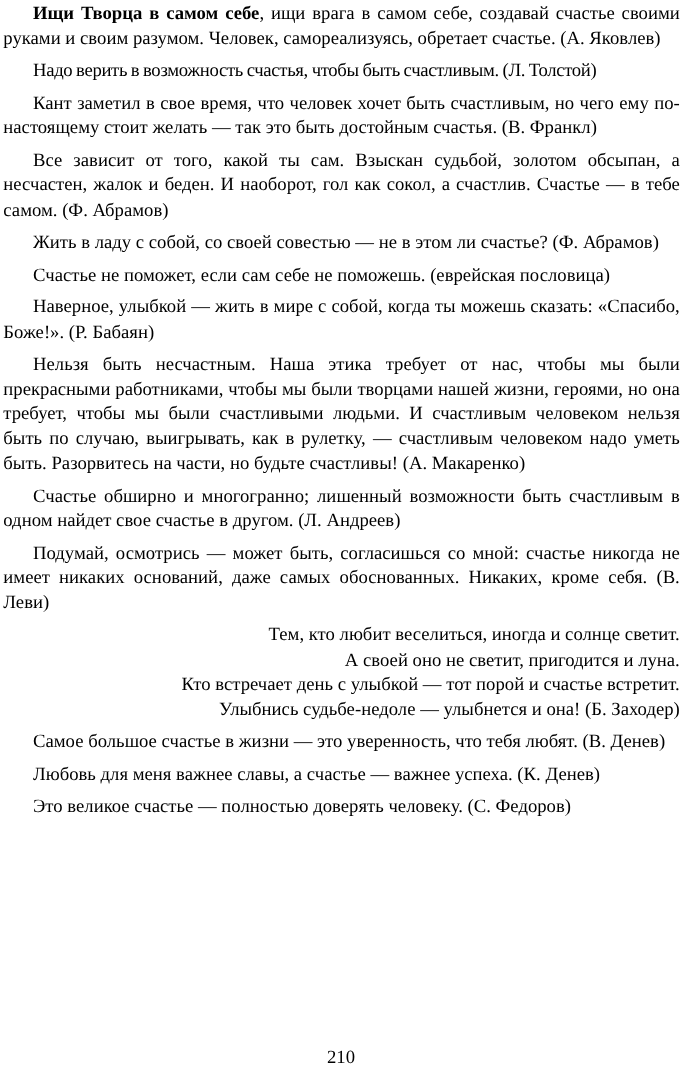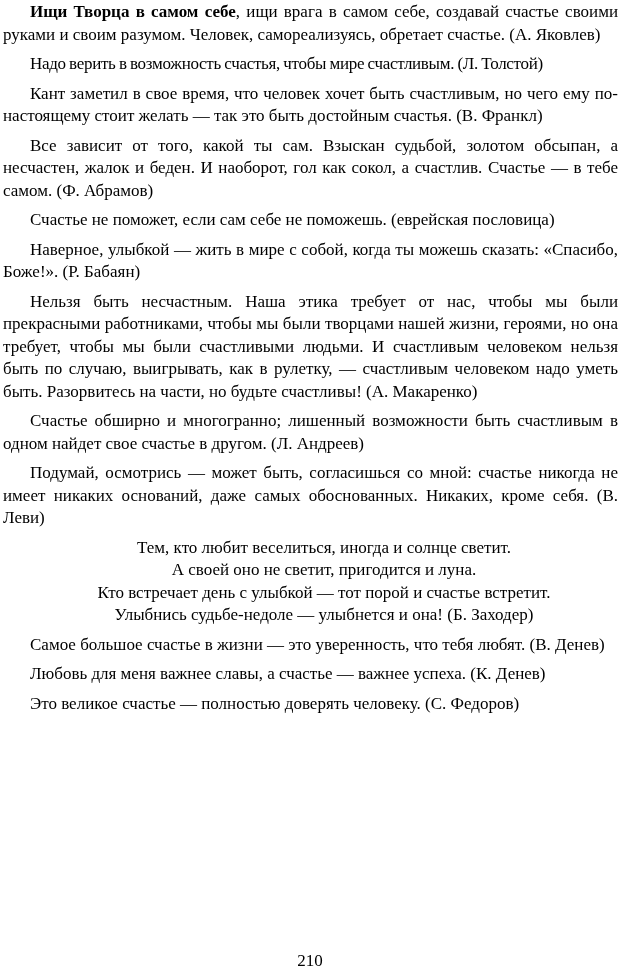--- a/index.html
+++ b/index.html
@@ -27,21 +27,21 @@
   }
   p.para.first {
     margin-top: 0;
   }
   p.para.tight {
     letter-spacing: -0.3px;
     word-spacing: -0.6px;
   }
   p.verse {
     margin: 7px 0 0 0;
-    text-align: center;
+    text-align: right;
     text-indent: 0;
     padding-left: 27px;
   }
   b.lead {
     font-weight: bold;
   }
   .page-number {
     position: absolute;
     top: 950px;
     left: 0;
@@ -50,26 +50,27 @@
     font-size: 17px;
   }
 </style>
 </head>
 <body>
 
 <div class="text-block">
 
   <p class="para first"><b class="lead">Ищи Творца в самом себе</b><span>, ищи врага в самом себе, создавай счастье своими руками и своим разумом. Человек, самореализуясь, обретает счастье. (А. Яковлев)</span></p>
 
-  <p class="para tight">Надо верить в возможность счастья, чтобы мире счастливым. (Л. Толстой)</p>
+  <p class="para tight">Надо верить в возможность счастья, чтобы быть счастливым. (Л. Толстой)</p>
 
   <p class="para">Кант заметил в свое время, что человек хочет быть счастливым, но чего ему по-настоящему стоит желать — так это быть достойным счастья. (В. Франкл)</p>
 
   <p class="para">Все зависит от того, какой ты сам. Взыскан судьбой, золотом обсыпан, а несчастен, жалок и беден. И наоборот, гол как сокол, а счастлив. Счастье — в тебе самом. (Ф. Абрамов)</p>
 
+  <p class="para">Жить в ладу с собой, со своей совестью — не в этом ли счастье? (Ф. Абрамов)</p>
 
 
   <p class="para">Счастье не поможет, если сам себе не поможешь. (еврейская пословица)</p>
 
   <p class="para">Наверное, улыбкой — жить в мире с собой, когда ты можешь сказать: «Спасибо, Боже!». (Р. Бабаян)</p>
 
   <p class="para">Нельзя быть несчастным. Наша этика требует от нас, чтобы мы были прекрасными работниками, чтобы мы были творцами нашей жизни, героями, но она требует, чтобы мы были счастливыми людьми. И счастливым человеком нельзя быть по случаю, выигрывать, как в рулетку, — счастливым человеком надо уметь быть. Разорвитесь на части, но будьте счастливы! (А. Макаренко)</p>
 
   <p class="para">Счастье обширно и многогранно; лишенный возможности быть счастливым в одном найдет свое счастье в другом. (Л. Андреев)</p>
 

